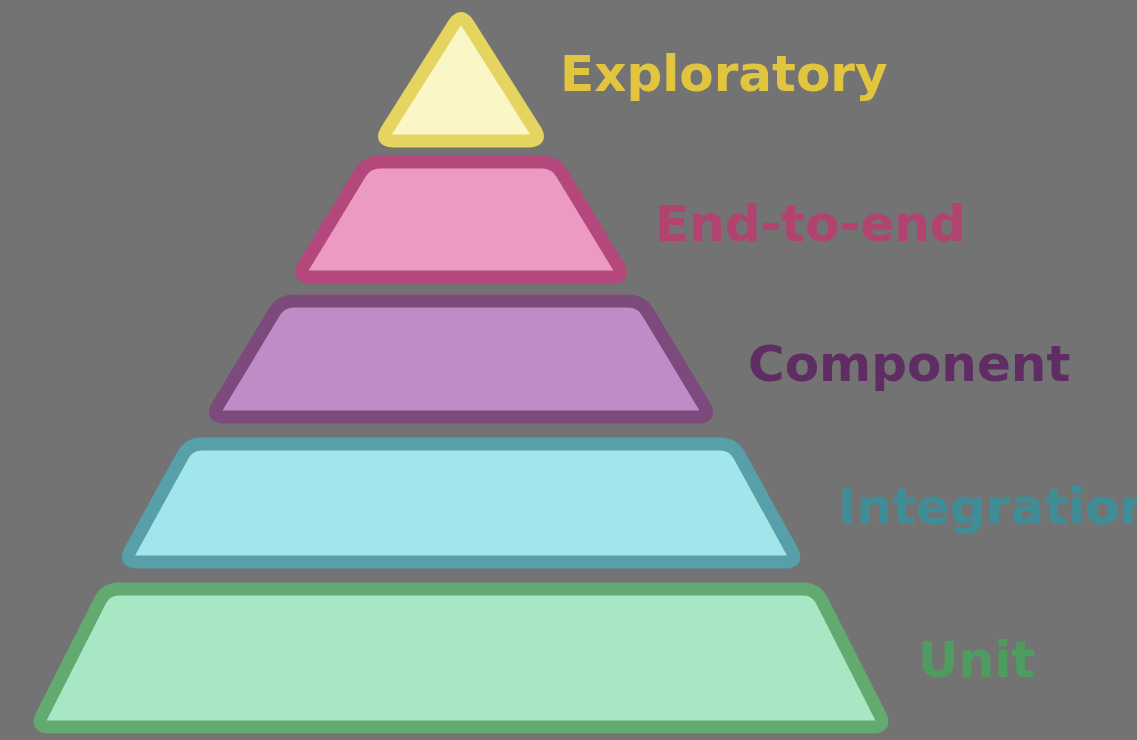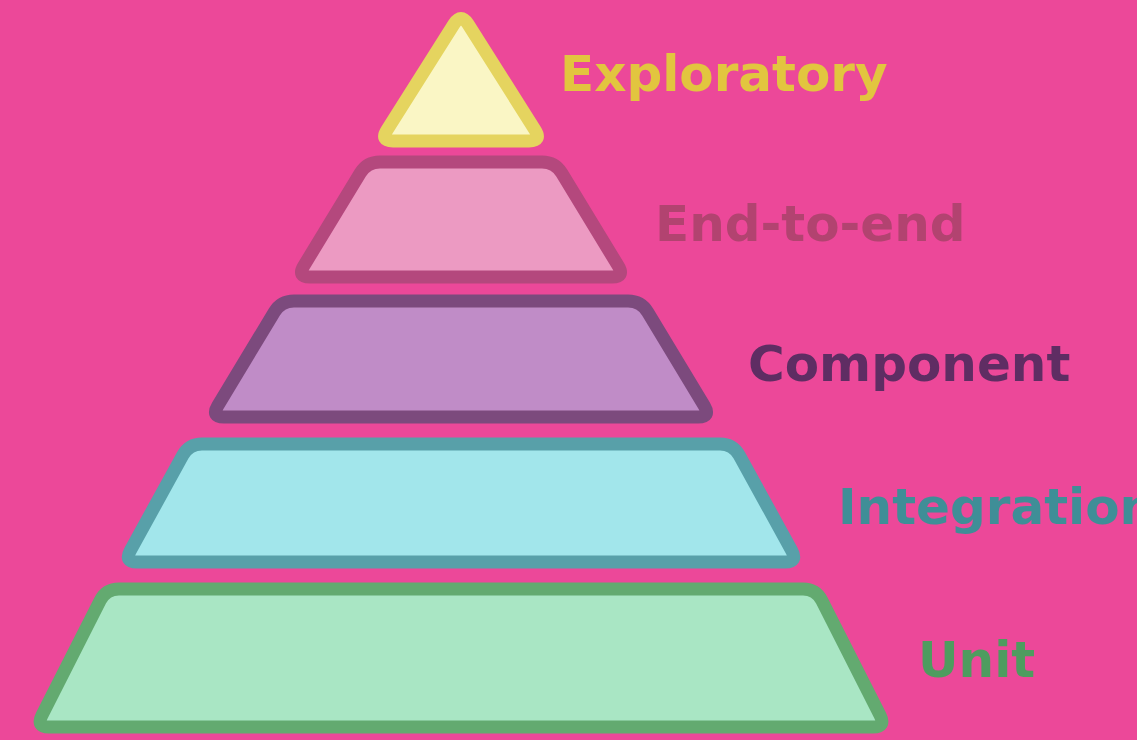--- a/index.html
+++ b/index.html
@@ -8,21 +8,21 @@
     background: #ffffff;
     width: 1137px;
     height: 740px;
     overflow: hidden;
     font-family: "DejaVu Sans", "Liberation Sans", sans-serif;
   }
   .stage {
     position: relative;
     width: 1137px;
     height: 740px;
-    background: #ec4899;
+    background: #737373;
   }
   svg {
     display: block;
   }
   .layer-shape {
     stroke-linejoin: round;
     stroke-linecap: round;
   }
   .layer-label {
     font-family: "DejaVu Sans", "Liberation Sans", sans-serif;

